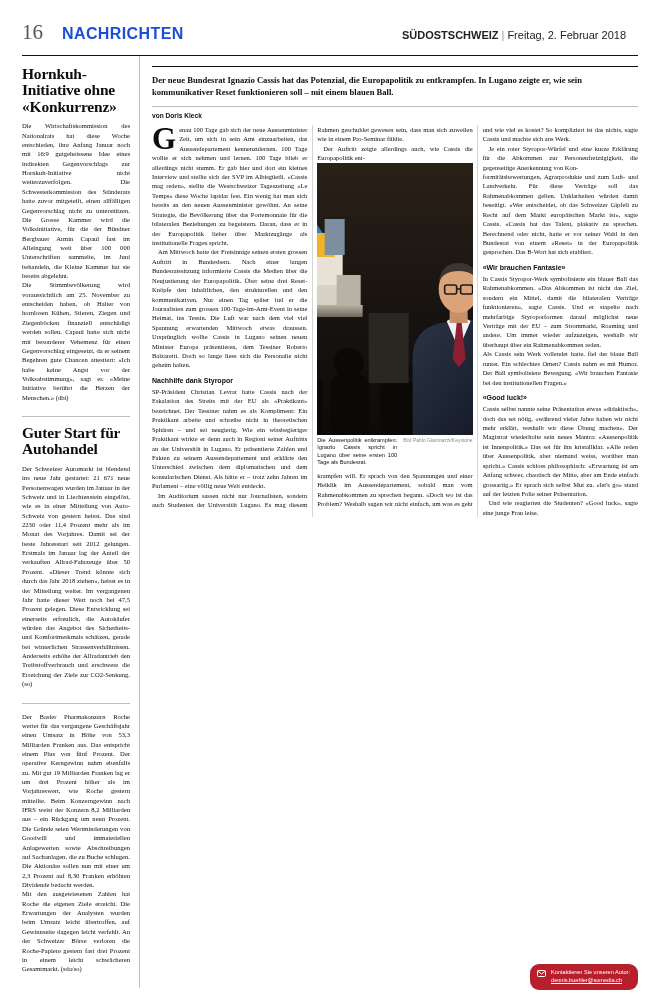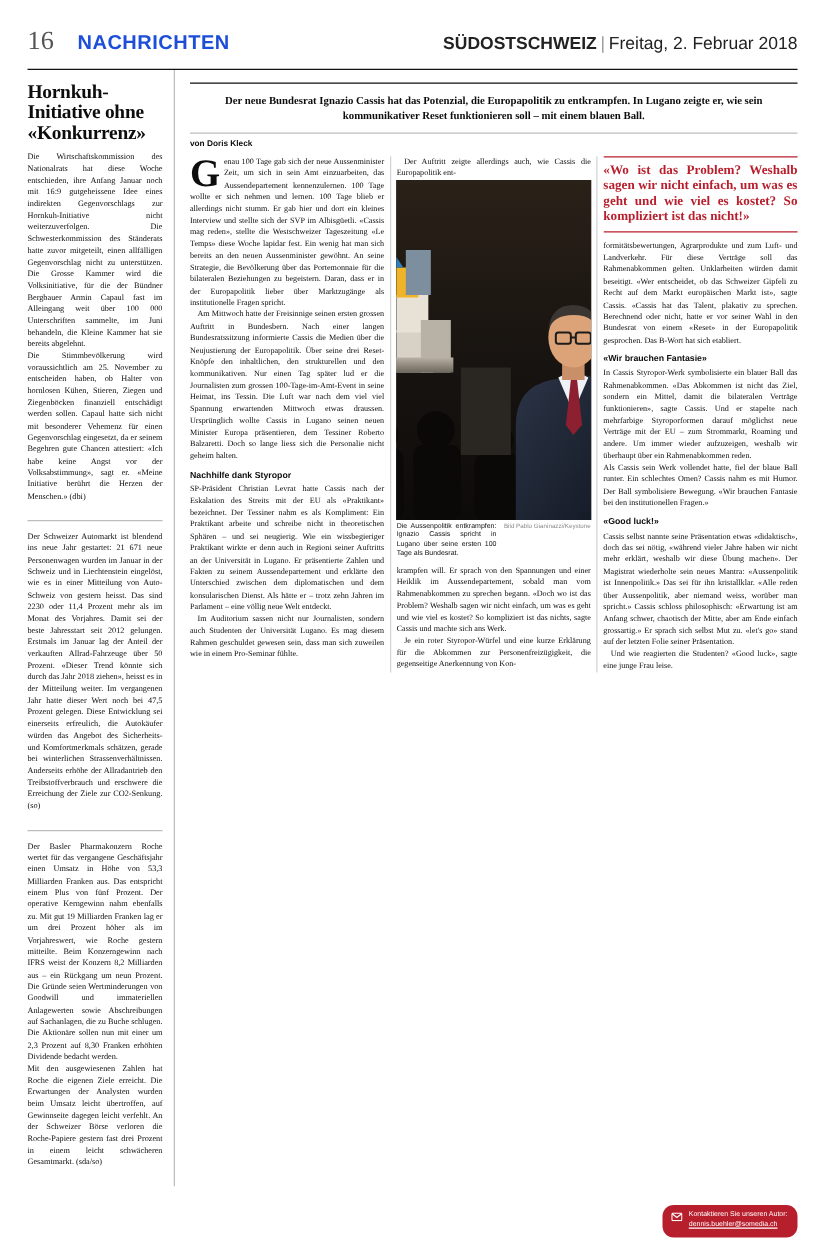--- a/index.html
+++ b/index.html
@@ -13,39 +13,39 @@
     position: relative;
     width: 660px; height: 1004px;
     padding: 0;
     overflow: hidden;
   }
 
   
   .masthead {
     display: flex;
     align-items: baseline;
-    padding: 20px 22px 6px 22px;
+    padding: 20px 34px 6px 22px;
   }
   .folio {
     font-family: "Liberation Serif", serif;
     font-size: 21px;
     color: #555;
     width: 40px;
   }
   .section-name {
     font-family: "Liberation Sans", sans-serif;
     font-weight: bold;
     font-size: 16px;
     letter-spacing: .4px;
     color: #1d4ed8;
     flex: 1;
   }
   .masthead-right {
     font-family: "Liberation Sans", sans-serif;
-    font-size: 14px;
+    font-size: 11px;
     color: #222;
     text-align: right;
   }
   .masthead-right .brand { font-weight: bold; }
   .masthead-right .sep { color: #999; margin: 0 3px; }
   .rule-top {
     border-top: 1.6px solid #111;
     margin: 4px 22px 0 22px;
   }
 
@@ -94,21 +94,20 @@
     margin-bottom: 10px;
   }
   .lede {
     font-family: "Liberation Serif", serif;
     font-weight: bold;
     font-size: 8.6px;
     line-height: 1.45;
     padding-top: 7px;
     border-top: .6px solid #111;
     margin-bottom: 7px;
-    text-align: center;
   }
   .byline {
     font-family: "Liberation Sans", sans-serif;
     font-weight: bold;
     font-size: 6.6px;
     margin-bottom: 6px;
     border-top: .6px solid #bdbdbd;
     padding-top: 5px;
   }
 
@@ -216,20 +215,21 @@
 
     <div class="col-left">
 
       <div class="lstory">
         <div class="lhead">Hornkuh-Initiative ohne «Konkurrenz»</div>
         <div class="lbody" style="white-space:pre-line">Die Wirtschaftskommission des Nationalrats hat diese Woche entschieden, ihre Anfang Januar noch mit 16:9 gutgeheissene Idee eines indirekten Gegenvorschlags zur Hornkuh-Initiative nicht weiterzuverfolgen. Die Schwesterkommission des Ständerats hatte zuvor mitgeteilt, einen allfälligen Gegenvorschlag nicht zu unterstützen. Die Grosse Kammer wird die Volksinitiative, für die der Bündner Bergbauer Armin Capaul fast im Alleingang weit über 100 000 Unterschriften sammelte, im Juni behandeln, die Kleine Kammer hat sie bereits abgelehnt.
 Die Stimmbevölkerung wird voraussichtlich am 25. November zu entscheiden haben, ob Halter von hornlosen Kühen, Stieren, Ziegen und Ziegenböcken finanziell entschädigt werden sollen. Capaul hatte sich nicht mit besonderer Vehemenz für einen Gegenvorschlag eingesetzt, da er seinem Begehren gute Chancen attestiert: «Ich habe keine Angst vor der Volksabstimmung», sagt er. «Meine Initiative berührt die Herzen der Menschen.» (dbi)</div>
       </div>
 
       <div class="lstory">
+        <div class="lhead">Guter Start für Autohandel</div>
         <div class="lbody" style="white-space:pre-line">Der Schweizer Automarkt ist blendend ins neue Jahr gestartet: 21 671 neue Personenwagen wurden im Januar in der Schweiz und in Liechtenstein eingelöst, wie es in einer Mitteilung von Auto-Schweiz von gestern heisst. Das sind 2230 oder 11,4 Prozent mehr als im Monat des Vorjahres. Damit sei der beste Jahresstart seit 2012 gelungen. Erstmals im Januar lag der Anteil der verkauften Allrad-Fahrzeuge über 50 Prozent. «Dieser Trend könnte sich durch das Jahr 2018 ziehen», heisst es in der Mitteilung weiter. Im vergangenen Jahr hatte dieser Wert noch bei 47,5 Prozent gelegen. Diese Entwicklung sei einerseits erfreulich, die Autokäufer würden das Angebot des Sicherheits- und Komfortmerkmals schätzen, gerade bei winterlichen Strassenverhältnissen. Anderseits erhöhe der Allradantrieb den Treibstoffverbrauch und erschwere die Erreichung der Ziele zur CO2-Senkung. (so)</div>
       </div>
 
       <div class="lstory">
         <div class="lbody" style="white-space:pre-line">Der Basler Pharmakonzern Roche wertet für das vergangene Geschäftsjahr einen Umsatz in Höhe von 53,3 Milliarden Franken aus. Das entspricht einem Plus von fünf Prozent. Der operative Kerngewinn nahm ebenfalls zu. Mit gut 19 Milliarden Franken lag er um drei Prozent höher als im Vorjahreswert, wie Roche gestern mitteilte. Beim Konzerngewinn nach IFRS weist der Konzern 8,2 Milliarden aus – ein Rückgang um neun Prozent. Die Gründe seien Wertminderungen von Goodwill und immateriellen Anlagewerten sowie Abschreibungen auf Sachanlagen, die zu Buche schlugen. Die Aktionäre sollen nun mit einer um 2,3 Prozent auf 8,30 Franken erhöhten Dividende bedacht werden.
 Mit den ausgewiesenen Zahlen hat Roche die eigenen Ziele erreicht. Die Erwartungen der Analysten wurden beim Umsatz leicht übertroffen, auf Gewinnseite dagegen leicht verfehlt. An der Schweizer Börse verloren die Roche-Papiere gestern fast drei Prozent in einem leicht schwächeren Gesamtmarkt. (sda/so)</div>
       </div>
 
     </div>
 
@@ -335,21 +335,20 @@
           </div>
           <div class="caption">
             <span>Die Aussenpolitik entkrampfen: Ignazio Cassis spricht in Lugano über seine ersten 100 Tage als Bundesrat.</span>
             <span class="credit">Bild Pablo Gianinazzi/Keystone</span>
           </div>
         </div>
 
         <p>krampfen will. Er sprach von den Spannungen und einer Heiklik im Aussendepartement, sobald man vom Rahmenabkommen zu sprechen begann. «Doch wo ist das Problem? Weshalb sagen wir nicht einfach, um was es geht und wie viel es kostet? So kompliziert ist das nichts, sagte Cassis und machte sich ans Werk.</p>
         <p class="indent">Je ein roter Styropor-Würfel und eine kurze Erklärung für die Abkommen zur Personenfreizügigkeit, die gegenseitige Anerkennung von Kon-</p>
 
-        <div class="pullquote">«Wo ist das Problem? Weshalb sagen wir nicht einfach, um was es geht und wie viel es kostet? So kompliziert ist das nicht!»</div>
 
         <p>formitätsbewertungen, Agrarprodukte und zum Luft- und Landverkehr. Für diese Verträge soll das Rahmenabkommen gelten. Unklarheiten würden damit beseitigt. «Wer entscheidet, ob das Schweizer Gipfeli zu Recht auf dem Markt europäischen Markt ist», sagte Cassis. «Cassis hat das Talent, plakativ zu sprechen. Berechnend oder nicht, hatte er vor seiner Wahl in den Bundesrat von einem «Reset» in der Europapolitik gesprochen. Das B-Wort hat sich etabliert.</p>
         <div class="subhead">«Wir brauchen Fantasie»</div>
         <p>In Cassis Styropor-Werk symbolisierte ein blauer Ball das Rahmenabkommen. «Das Abkommen ist nicht das Ziel, sondern ein Mittel, damit die bilateralen Verträge funktionieren», sagte Cassis. Und er stapelte nach mehrfarbige Styroporformen darauf möglichst neue Verträge mit der EU – zum Strommarkt, Roaming und andere. Um immer wieder aufzuzeigen, weshalb wir überhaupt über ein Rahmenabkommen reden.</p>
         <p>Als Cassis sein Werk vollendet hatte, fiel der blaue Ball runter. Ein schlechtes Omen? Cassis nahm es mit Humor. Der Ball symbolisiere Bewegung. «Wir brauchen Fantasie bei den institutionellen Fragen.»</p>
         <div class="subhead">«Good luck!»</div>
         <p>Cassis selbst nannte seine Präsentation etwas «didaktisch», doch das sei nötig, «während vieler Jahre haben wir nicht mehr erklärt, weshalb wir diese Übung machen». Der Magistrat wiederholte sein neues Mantra: «Aussenpolitik ist Innenpolitik.» Das sei für ihn kristallklar. «Alle reden über Aussenpolitik, aber niemand weiss, worüber man spricht.» Cassis schloss philosophisch: «Erwartung ist am Anfang schwer, chaotisch der Mitte, aber am Ende einfach grossartig.» Er sprach sich selbst Mut zu. «let's go» stand auf der letzten Folie seiner Präsentation.</p>
         <p class="indent">Und wie reagierten die Studenten? «Good luck», sagte eine junge Frau leise.</p>
 
       </div>

